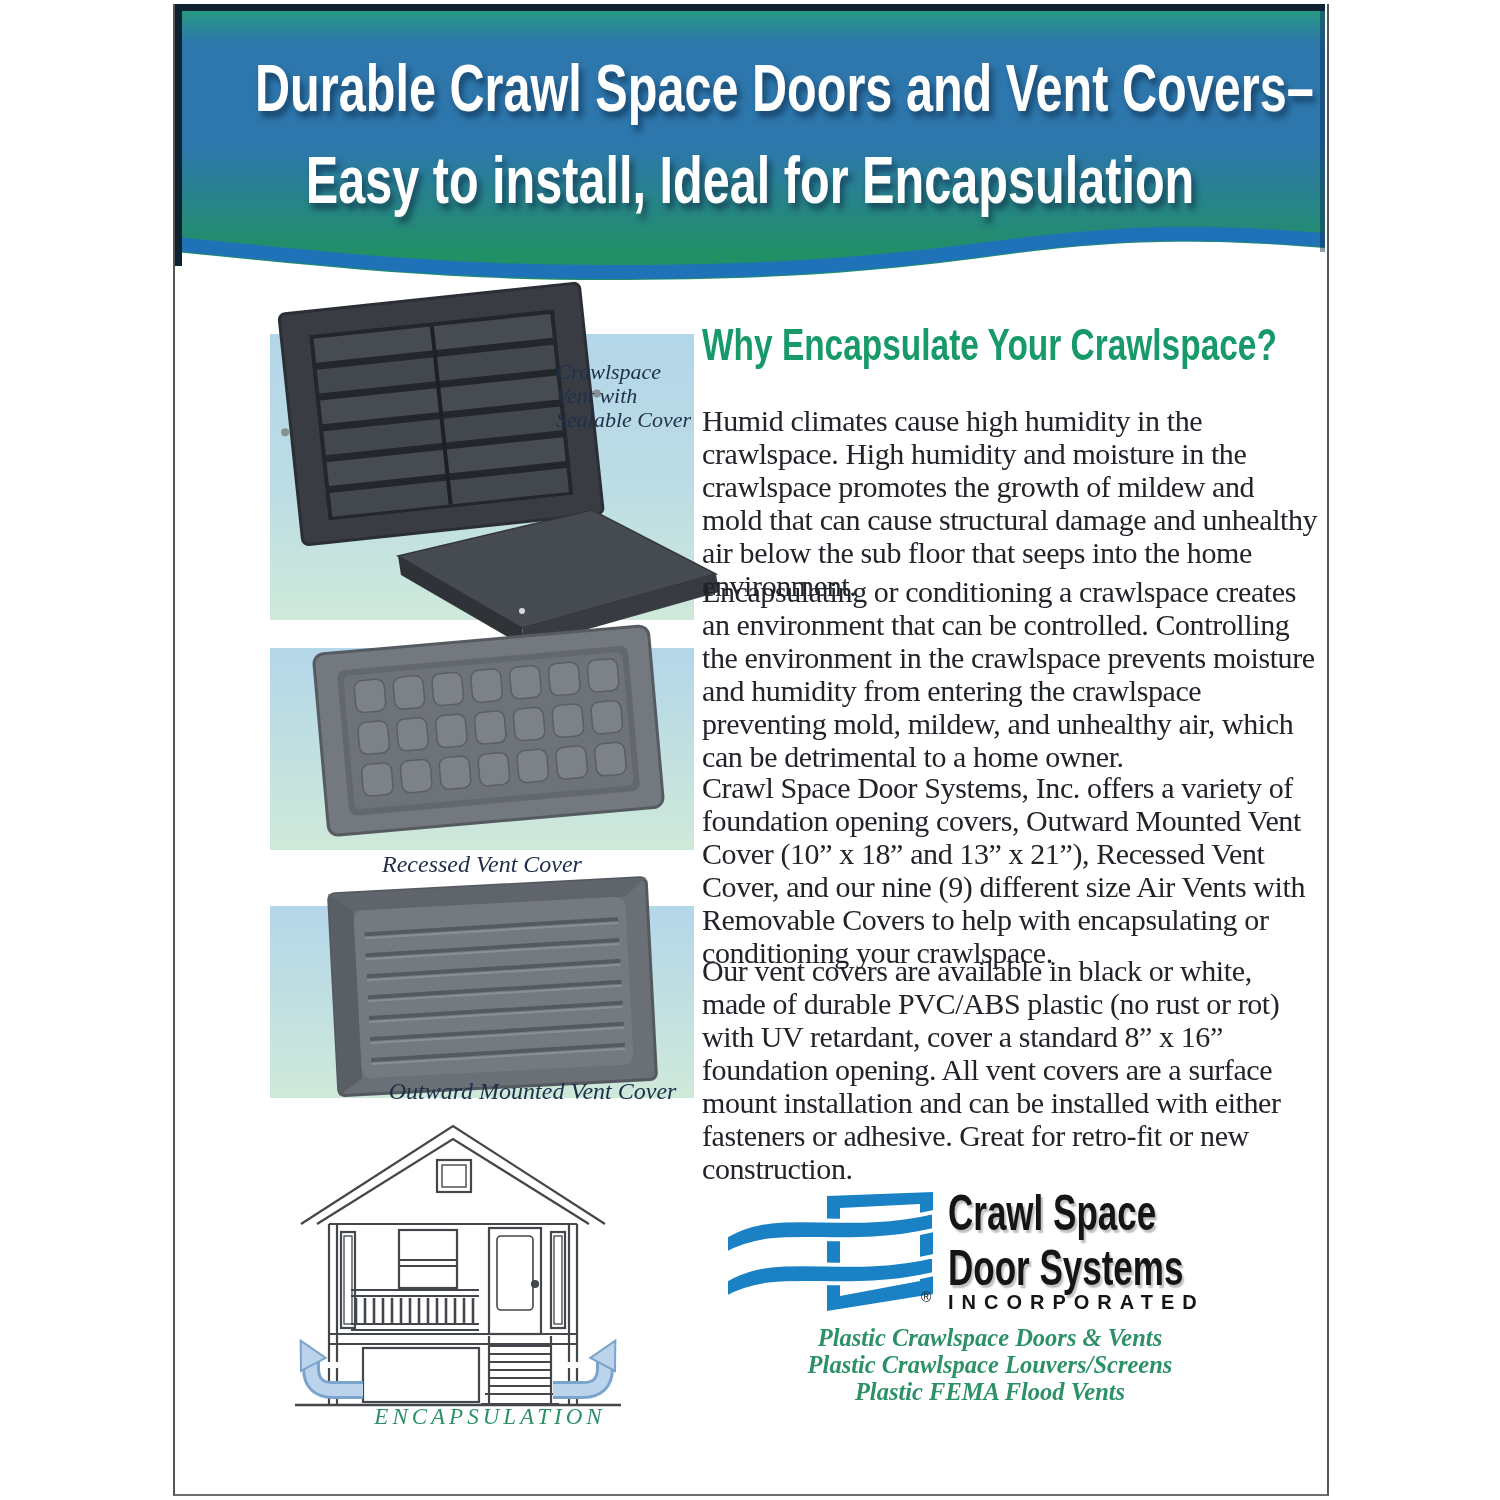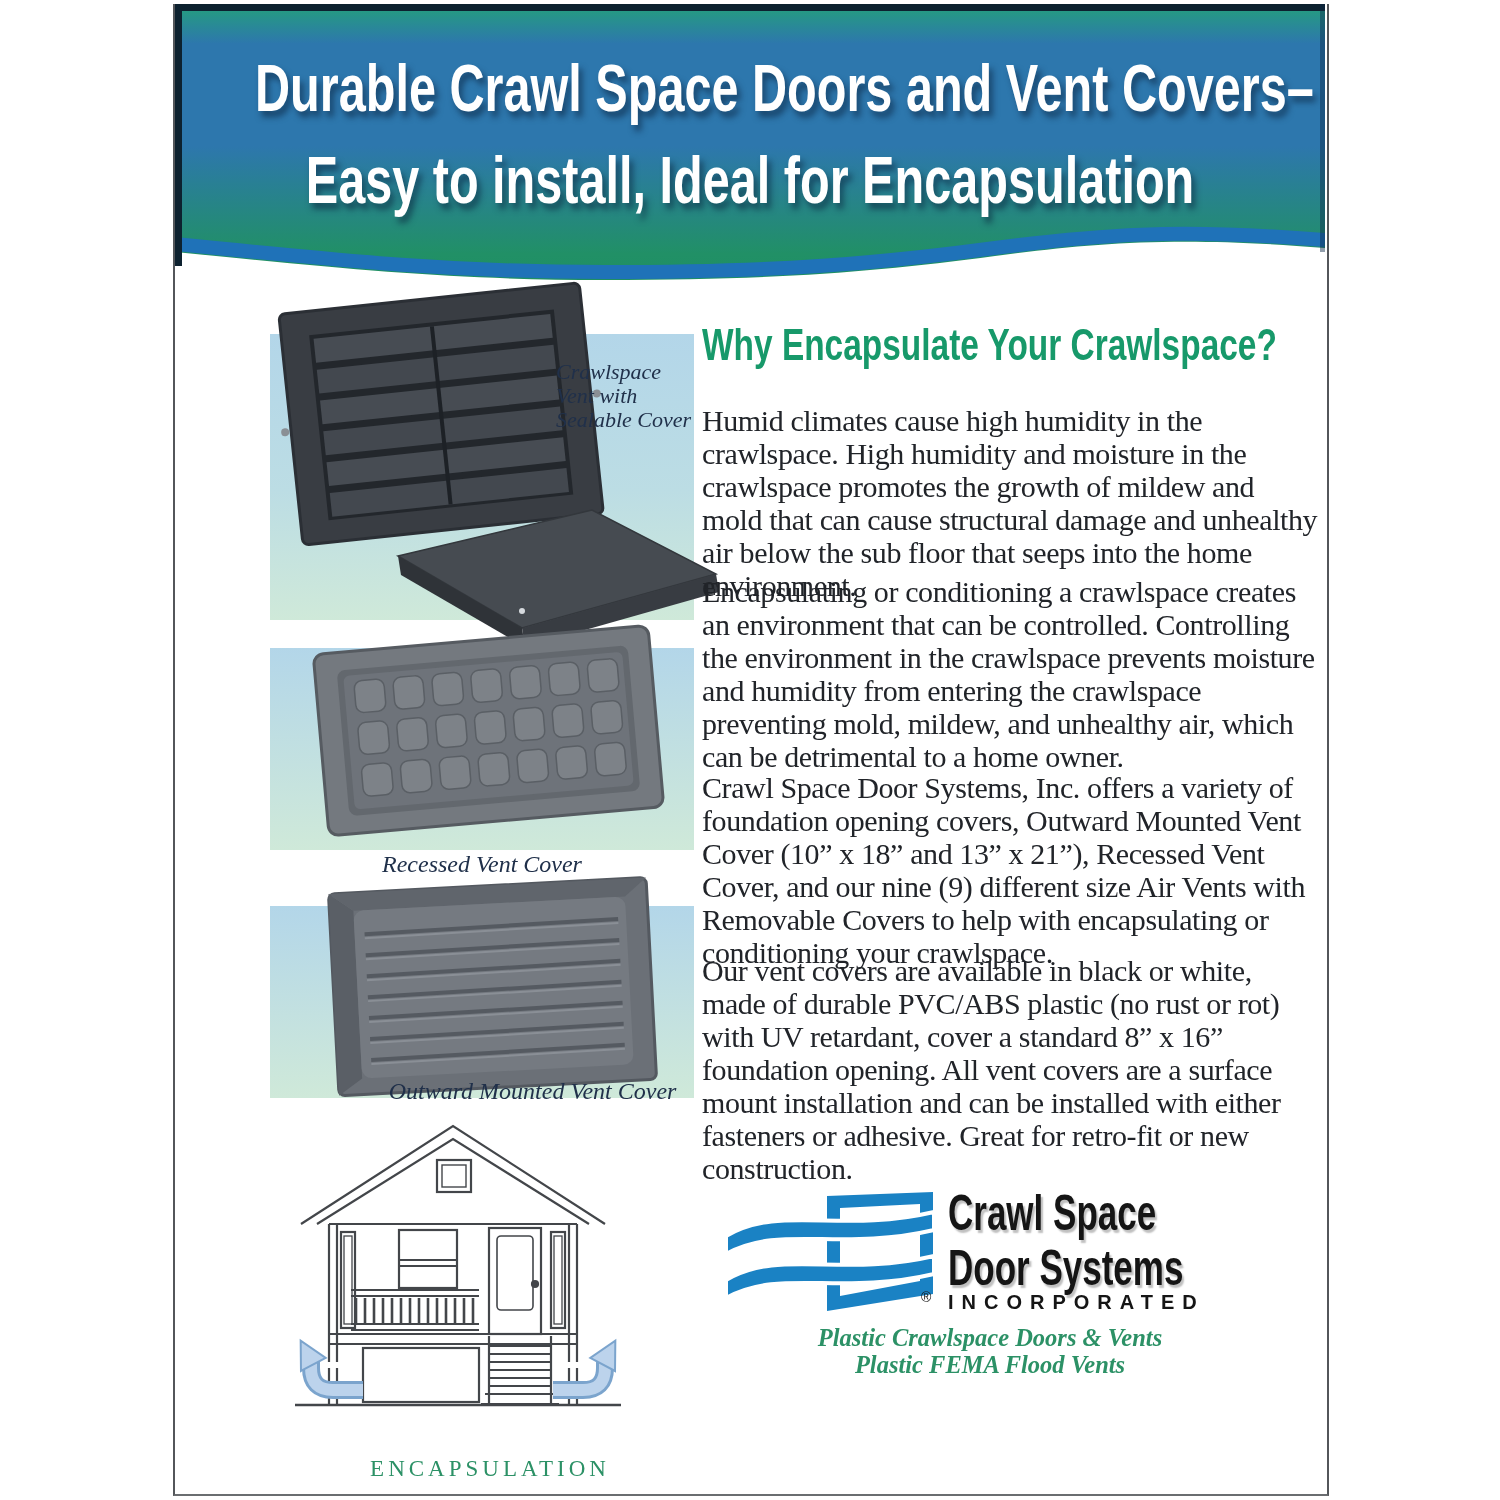--- a/index.html
+++ b/index.html
@@ -30,21 +30,21 @@
   .box2{top:634px;height:222px;}
   .box3{top:882px;height:226px;}
   .prodbox svg{display:block;width:100%;height:100%;overflow:visible;}
   .cap{position:absolute;font-style:italic;color:#20304a;}
   .cap1{left:286px;top:62px;font-size:22px;line-height:24px;}
   .cap2{left:0;top:188px;width:424px;text-align:center;font-size:24px;margin-top:25px;}
   .cap3{left:85px;top:192px;width:355px;text-align:center;font-size:24px;}
   
   .house{left:118px;top:1118px;width:330px;height:292px;}
   .house svg{display:block;width:100%;height:100%;overflow:visible;}
-  .encap{left:145px;top:1452px;width:340px;text-align:center;
+  .encap{left:145px;top:1400px;width:340px;text-align:center;font-style:italic;
          font-size:23px;letter-spacing:4px;color:#2c9166;}
   
   .logo{left:545px;top:1178px;width:580px;height:145px;}
   .logo-mark{position:absolute;left:0;top:0;width:230px;height:134px;overflow:visible;}
   .logo-name{position:absolute;left:228px;top:4px;font-family:"Liberation Sans",sans-serif;
              font-weight:bold;font-size:50px;line-height:55px;color:#151515;
              transform:scaleX(.70);transform-origin:left top;white-space:nowrap;
              text-shadow:3px 3px 2px rgba(0,0,0,.25);}
   .logo-reg{position:absolute;left:201px;top:107px;font-size:14px;color:#151515;
             font-family:"Liberation Sans",sans-serif;}
@@ -287,17 +287,18 @@
       </svg>
       <div class="logo-name">
         <div>Crawl Space</div>
         <div>Door Systems</div>
       </div>
       <div class="logo-reg">®</div>
       <div class="logo-inc">INCORPORATED</div>
     </div>
     <div class="abs taglines">
       <div>Plastic Crawlspace Doors &amp; Vents</div>
+      <div>Plastic Crawlspace Louvers/Screens</div>
       <div>Plastic FEMA Flood Vents</div>
     </div>
 
   </div>
 </div>
 
 </body></html>

